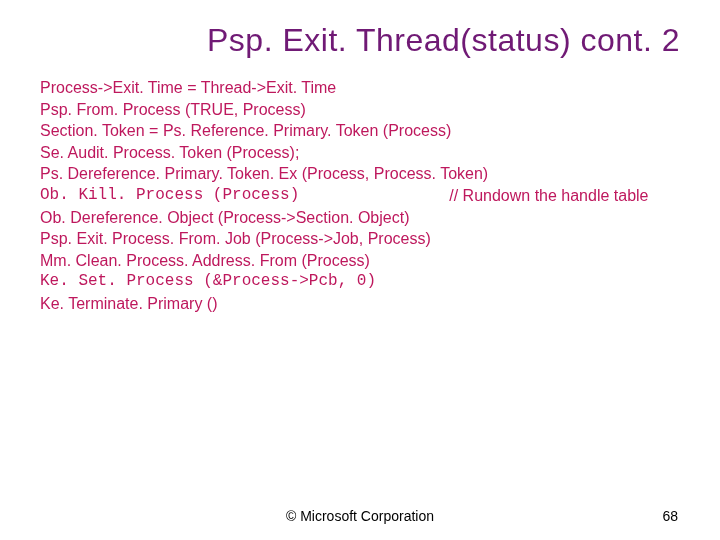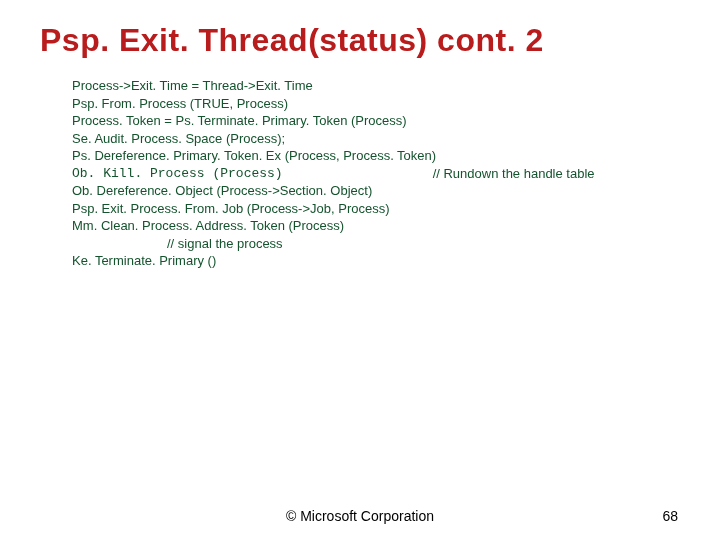--- a/index.html
+++ b/index.html
@@ -13,32 +13,31 @@
     box-sizing: border-box;
   }
   .slide {
     width: 720px;
     height: 540px;
     position: relative;
     box-sizing: border-box;
     padding: 22px 40px 0 40px;
   }
   .title {
-    color: #b91c1c;
+    color: #701a75;
     font-size: 32px;
-    font-weight: 700;
-    text-align: left;
+    font-weight: 400;
+    text-align: right;
     margin: 0 0 18px 0;
     letter-spacing: 0.5px;
   }
   .content {
-    color: #14532d;
-    font-size: 13px;
+    color: #be185d;
+    font-size: 16px;
     line-height: 1.35;
-    margin-left: 32px;
   }
   .content .line {
     display: flex;
     white-space: pre;
   }
   .content .left {
     flex: 0 0 auto;
     font-family: Liberation Mono, monospace;
   }
   .content .right {
@@ -66,28 +65,28 @@
 </style>
 </head>
 <body>
 
 <div class="slide">
   <h1 class="title">Psp. Exit. Thread(status) cont. 2</h1>
 
   <div class="content">
     <div class="line"><span>Process-&gt;Exit. Time = Thread-&gt;Exit. Time</span></div>
     <div class="line"><span>Psp. From. Process (TRUE, Process)</span></div>
-    <div class="line"><span>Process. Token = Ps. Terminate. Primary. Token (Process)</span></div>
-    <div class="line"><span>Se. Audit. Process. Space (Process);</span></div>
+    <div class="line"><span>Section. Token = Ps. Reference. Primary. Token (Process)</span></div>
+    <div class="line"><span>Se. Audit. Process. Token (Process);</span></div>
     <div class="line"><span>Ps. Dereference. Primary. Token. Ex (Process, Process. Token)</span></div>
     <div class="line"><span class="left">Ob. Kill. Process (Process)</span><span class="gap1"></span><span class="right">// Rundown the handle table</span></div>
     <div class="line"><span>Ob. Dereference. Object (Process-&gt;Section. Object)</span></div>
     <div class="line"><span>Psp. Exit. Process. From. Job (Process-&gt;Job, Process)</span></div>
-    <div class="line"><span>Mm. Clean. Process. Address. Token (Process)</span></div>
-    <div class="line"><span class="gap2"></span><span class="right">// signal the process</span></div>
+    <div class="line"><span>Mm. Clean. Process. Address. From (Process)</span></div>
+    <div class="line"><span class="left">Ke. Set. Process (&amp;Process-&gt;Pcb, 0)</span><span class="gap2"></span></div>
     <div class="line"><span>Ke. Terminate. Primary ()</span></div>
   </div>
 
   <div class="footer">
     <span class="copyright">© Microsoft Corporation</span>
     <span class="pagenum">68</span>
   </div>
 </div>
 
 </body></html>

